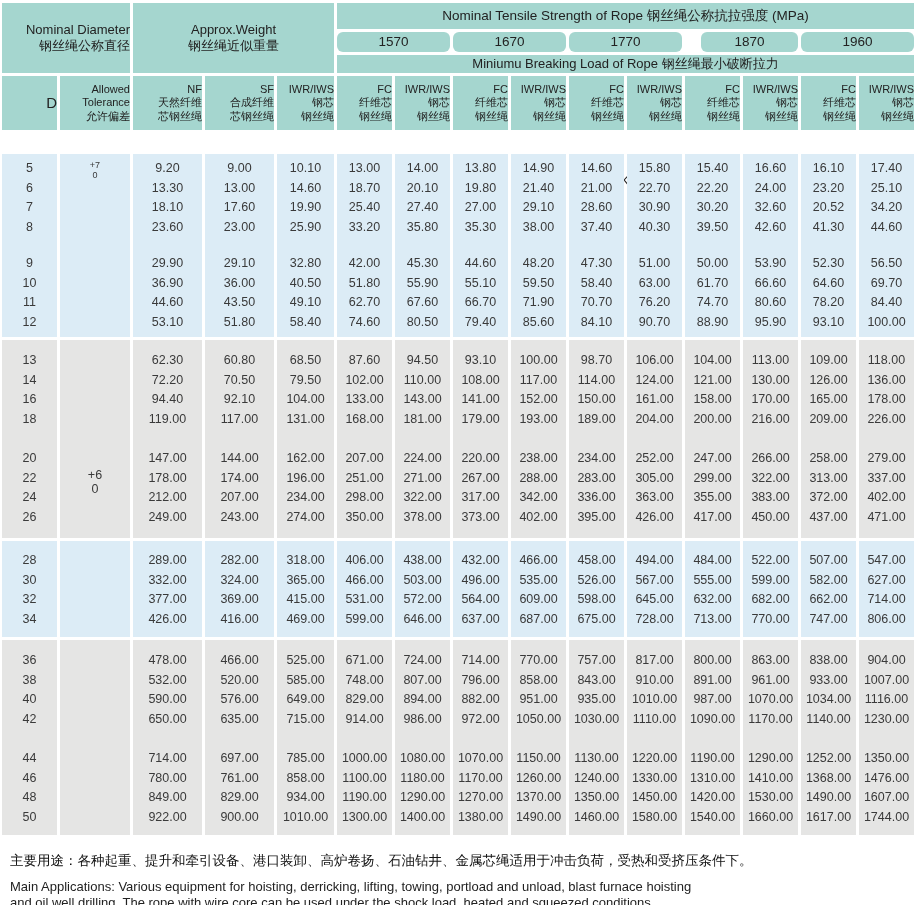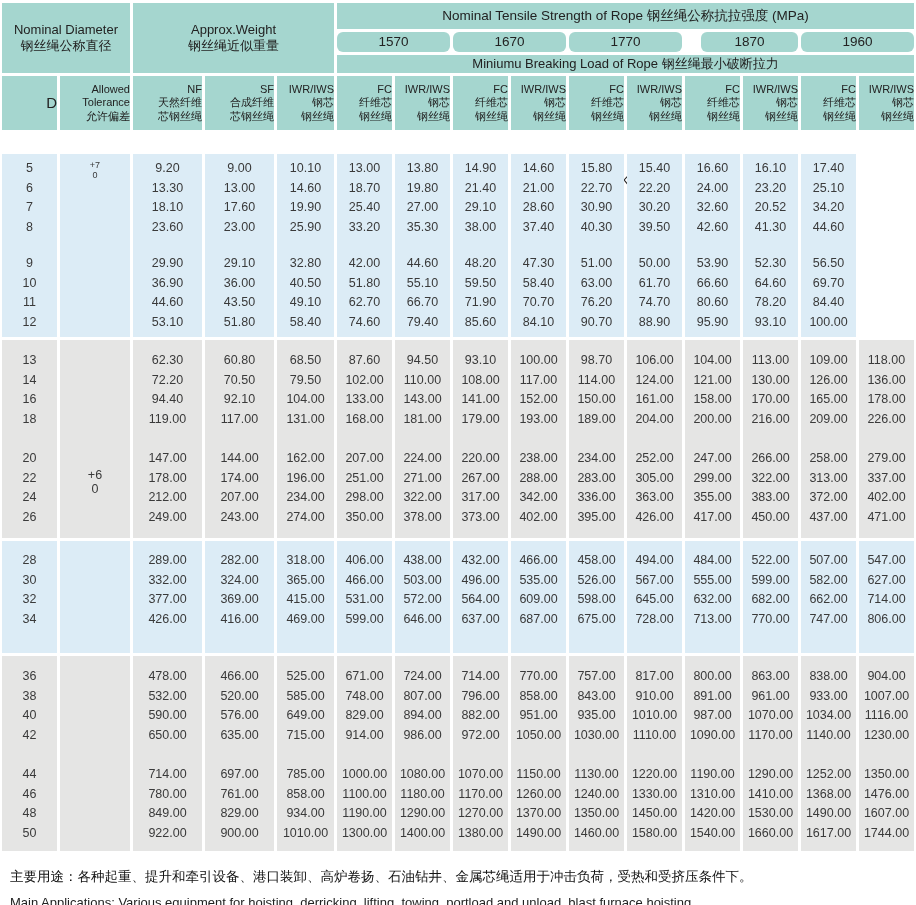--- a/index.html
+++ b/index.html
@@ -7,21 +7,21 @@
   }
   *{box-sizing:border-box;}
   body{margin:0;background:#fff;font-family:"Liberation Sans","DejaVu Sans",sans-serif;color:var(--txt);}
   .page{width:916px;padding:3px 2px 0 2px;}
   
   .tgrid{display:grid;grid-template-columns:55px 70px 69px 69px 57px repeat(10,55px);column-gap:3px;background:#fff;}
   
   .header{row-gap:3px;grid-template-rows:26px 20px 18px 54px 18px;margin-bottom:3px;}
   .hcell{background:var(--teal);color:var(--htxt);display:flex;flex-direction:column;align-items:center;justify-content:center;text-align:center;font-size:13px;line-height:16px;}
   .hcell .line{display:block;}
-  .c-nominal{grid-column:1/3;grid-row:1/4;}
+  .c-nominal{grid-column:1/3;grid-row:1/4;align-items:flex-end;}
   .c-weight{grid-column:3/6;grid-row:1/4;}
   .c-tensile{grid-column:6/16;grid-row:1;font-size:13.5px;}
   .c-grade1{grid-column:6/8;grid-row:2;}  .c-grade2{grid-column:8/10;grid-row:2;}
   .c-grade3{grid-column:10/12;grid-row:2;}.c-grade4{grid-column:12/14;grid-row:2;margin-left:16px;}
   .c-grade5{grid-column:14/16;grid-row:2;}
   .grade{font-size:13.5px;border-radius:6px;}
   .c-breaking{grid-column:6/16;grid-row:3;font-size:13px;}
   .sub{grid-row:4;font-size:11px;line-height:13.5px;align-items:flex-end;}
   .sub .big{font-size:15px;}
   .units{grid-row:5;font-size:12.5px;margin-top:48px;}
@@ -29,21 +29,21 @@
   
   .band{margin-bottom:3px;}
   .bcol{display:flex;flex-direction:column;position:relative;}
   .tone-blue .bcol{background:var(--blue);}
   .tone-gray .bcol{background:var(--gray);}
   .cell{height:19.5px;line-height:19.5px;text-align:center;font-size:12.5px;white-space:nowrap;}
   .spacer{height:17px;}
   .band0 .bcol{padding-top:5px;padding-bottom:5px;}
   .band1 .bcol{padding-top:11px;padding-bottom:11px;}
   .band1 .spacer{height:20px;}
-  .band2 .bcol{padding-top:10px;padding-bottom:24px;}
+  .band2 .bcol{padding-top:10px;padding-bottom:8px;}
   .band3 .bcol{padding-top:11px;padding-bottom:8px;}
   .band3 .spacer{height:20px;}
   .tol{position:absolute;left:0;right:0;text-align:center;line-height:1.1;}
   .band0 .tol{top:7px;font-size:9px;}
   .band1 .tol{top:129px;font-size:12.5px;}
   
   .footer{padding:14px 8px 0 8px;}
   .f-zh{font-size:13.5px;color:#111;margin-bottom:9px;}
   .f-en{font-size:13px;color:#222;line-height:15.5px;}
 </style>
@@ -217,20 +217,31 @@
           <div class="cell">18.70</div>
           <div class="cell">25.40</div>
           <div class="cell">33.20</div>
           <div class="spacer"></div>
           <div class="cell">42.00</div>
           <div class="cell">51.80</div>
           <div class="cell">62.70</div>
           <div class="cell">74.60</div>
         </div>
         <div class="bcol">
+          <div class="cell">14.00</div>
+          <div class="cell">20.10</div>
+          <div class="cell">27.40</div>
+          <div class="cell">35.80</div>
+          <div class="spacer"></div>
+          <div class="cell">45.30</div>
+          <div class="cell">55.90</div>
+          <div class="cell">67.60</div>
+          <div class="cell">80.50</div>
+        </div>
+        <div class="bcol">
           <div class="cell">13.80</div>
           <div class="cell">19.80</div>
           <div class="cell">27.00</div>
           <div class="cell">35.30</div>
           <div class="spacer"></div>
           <div class="cell">44.60</div>
           <div class="cell">55.10</div>
           <div class="cell">66.70</div>
           <div class="cell">79.40</div>
         </div>

